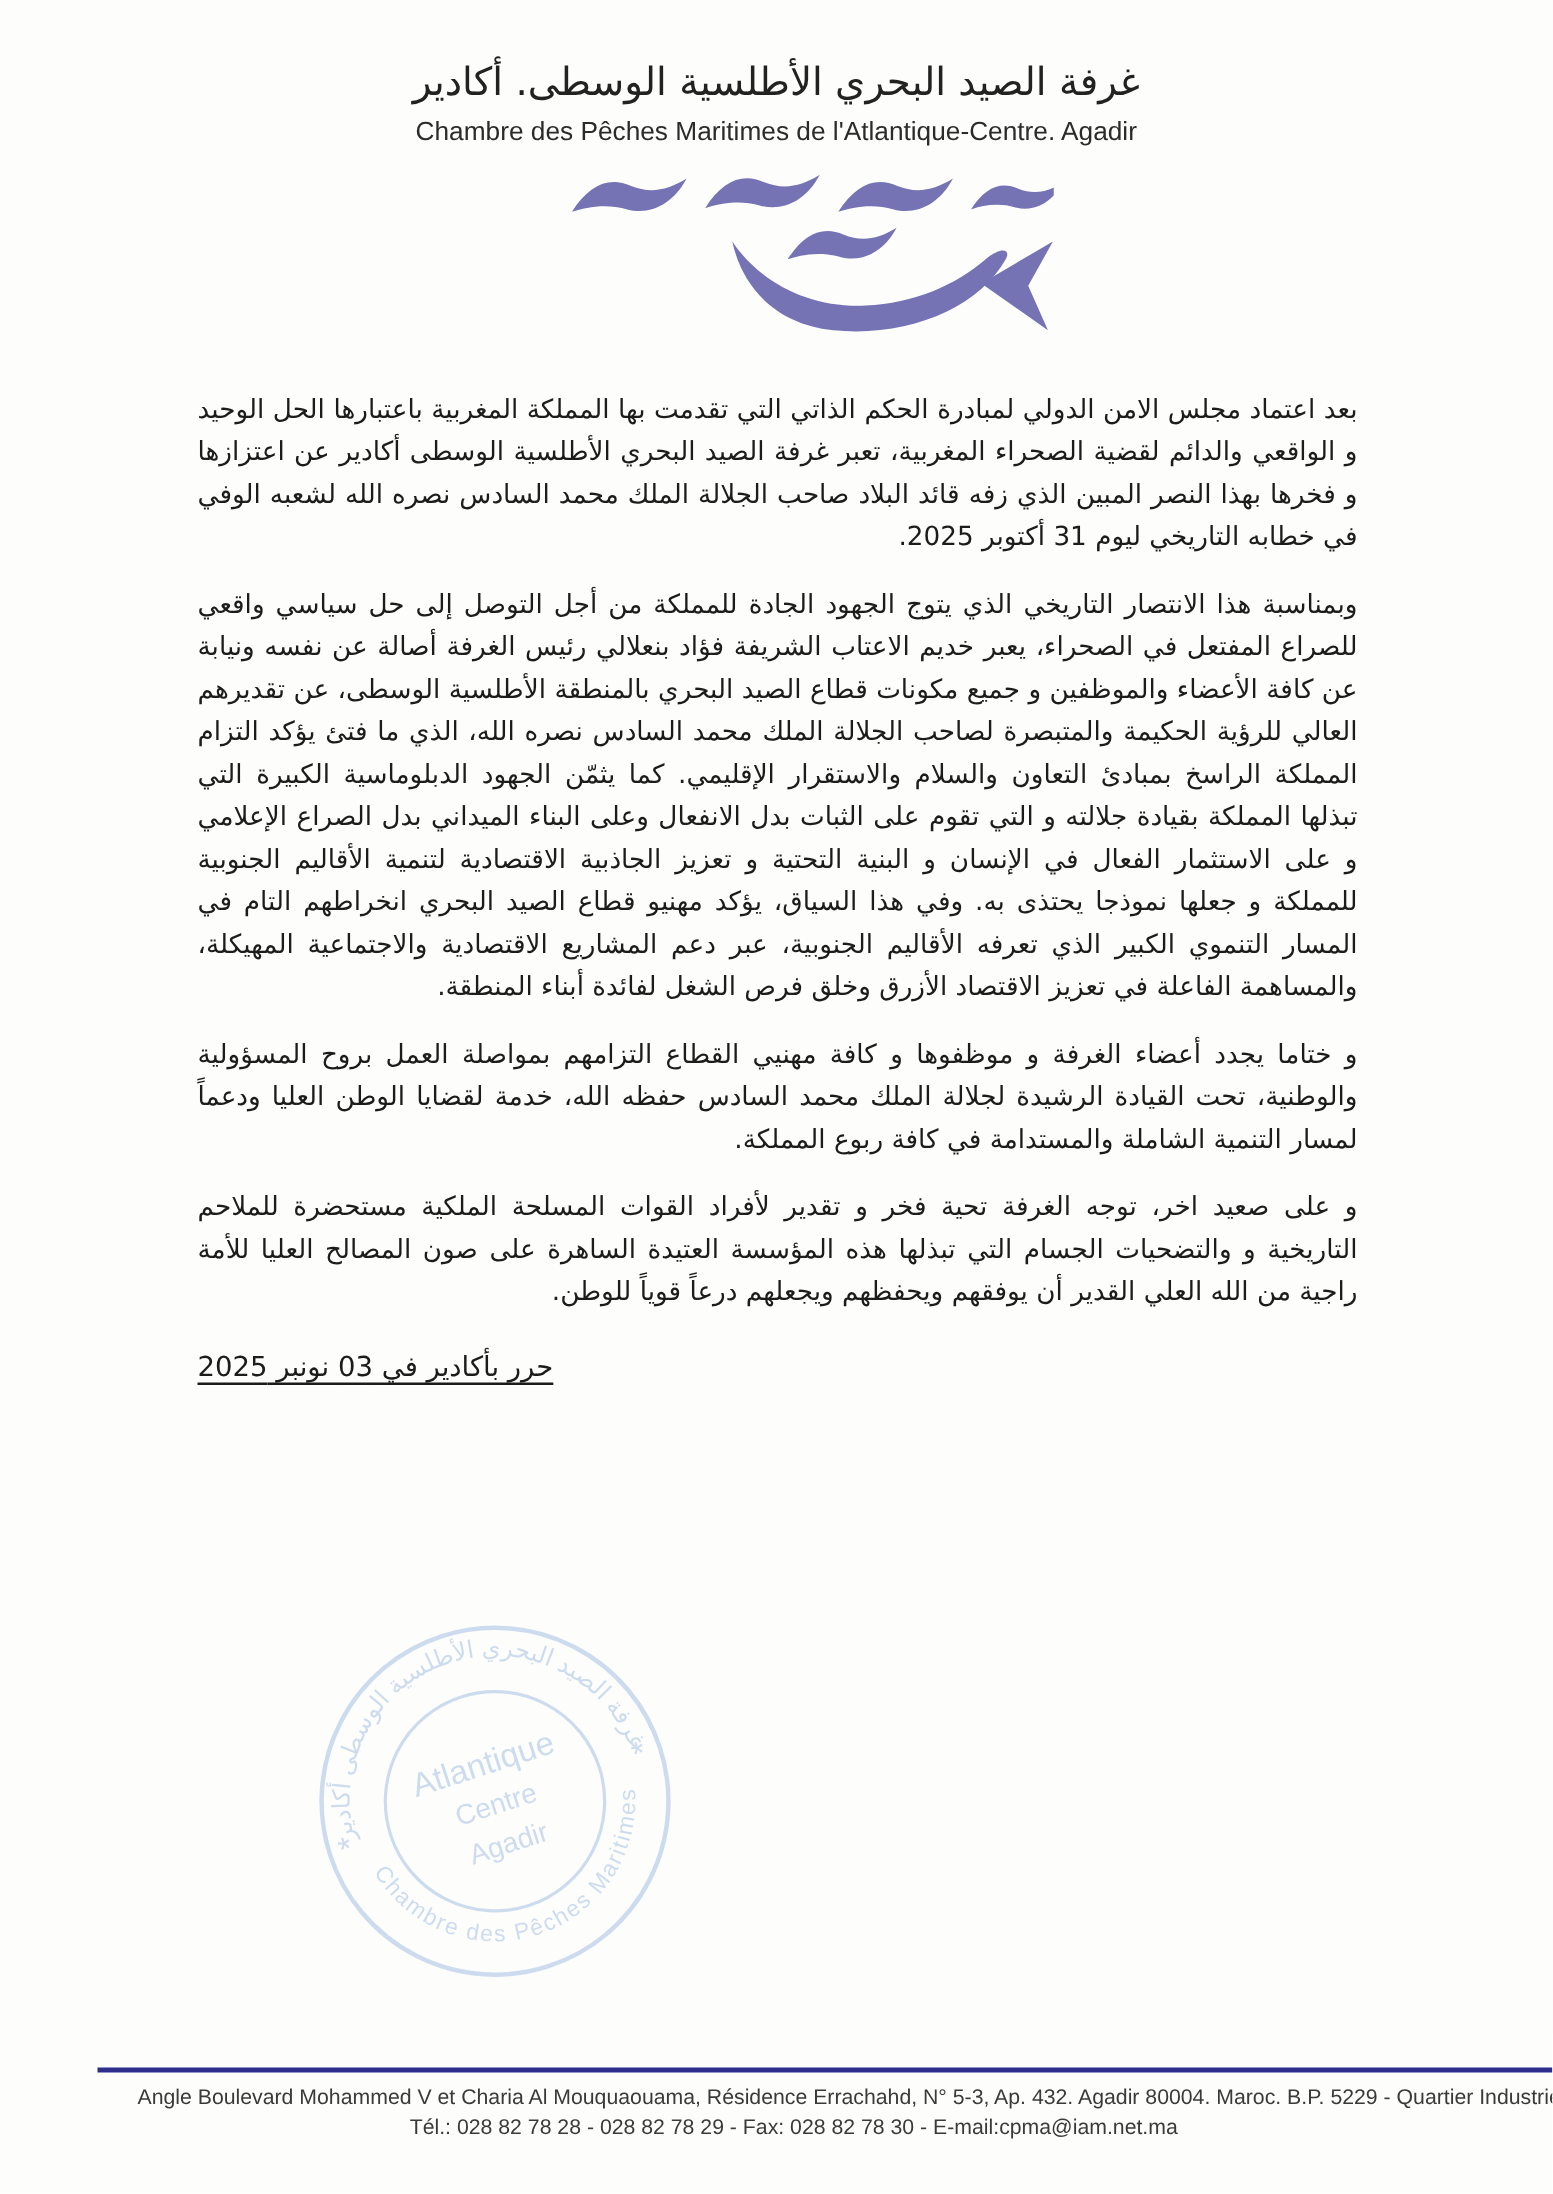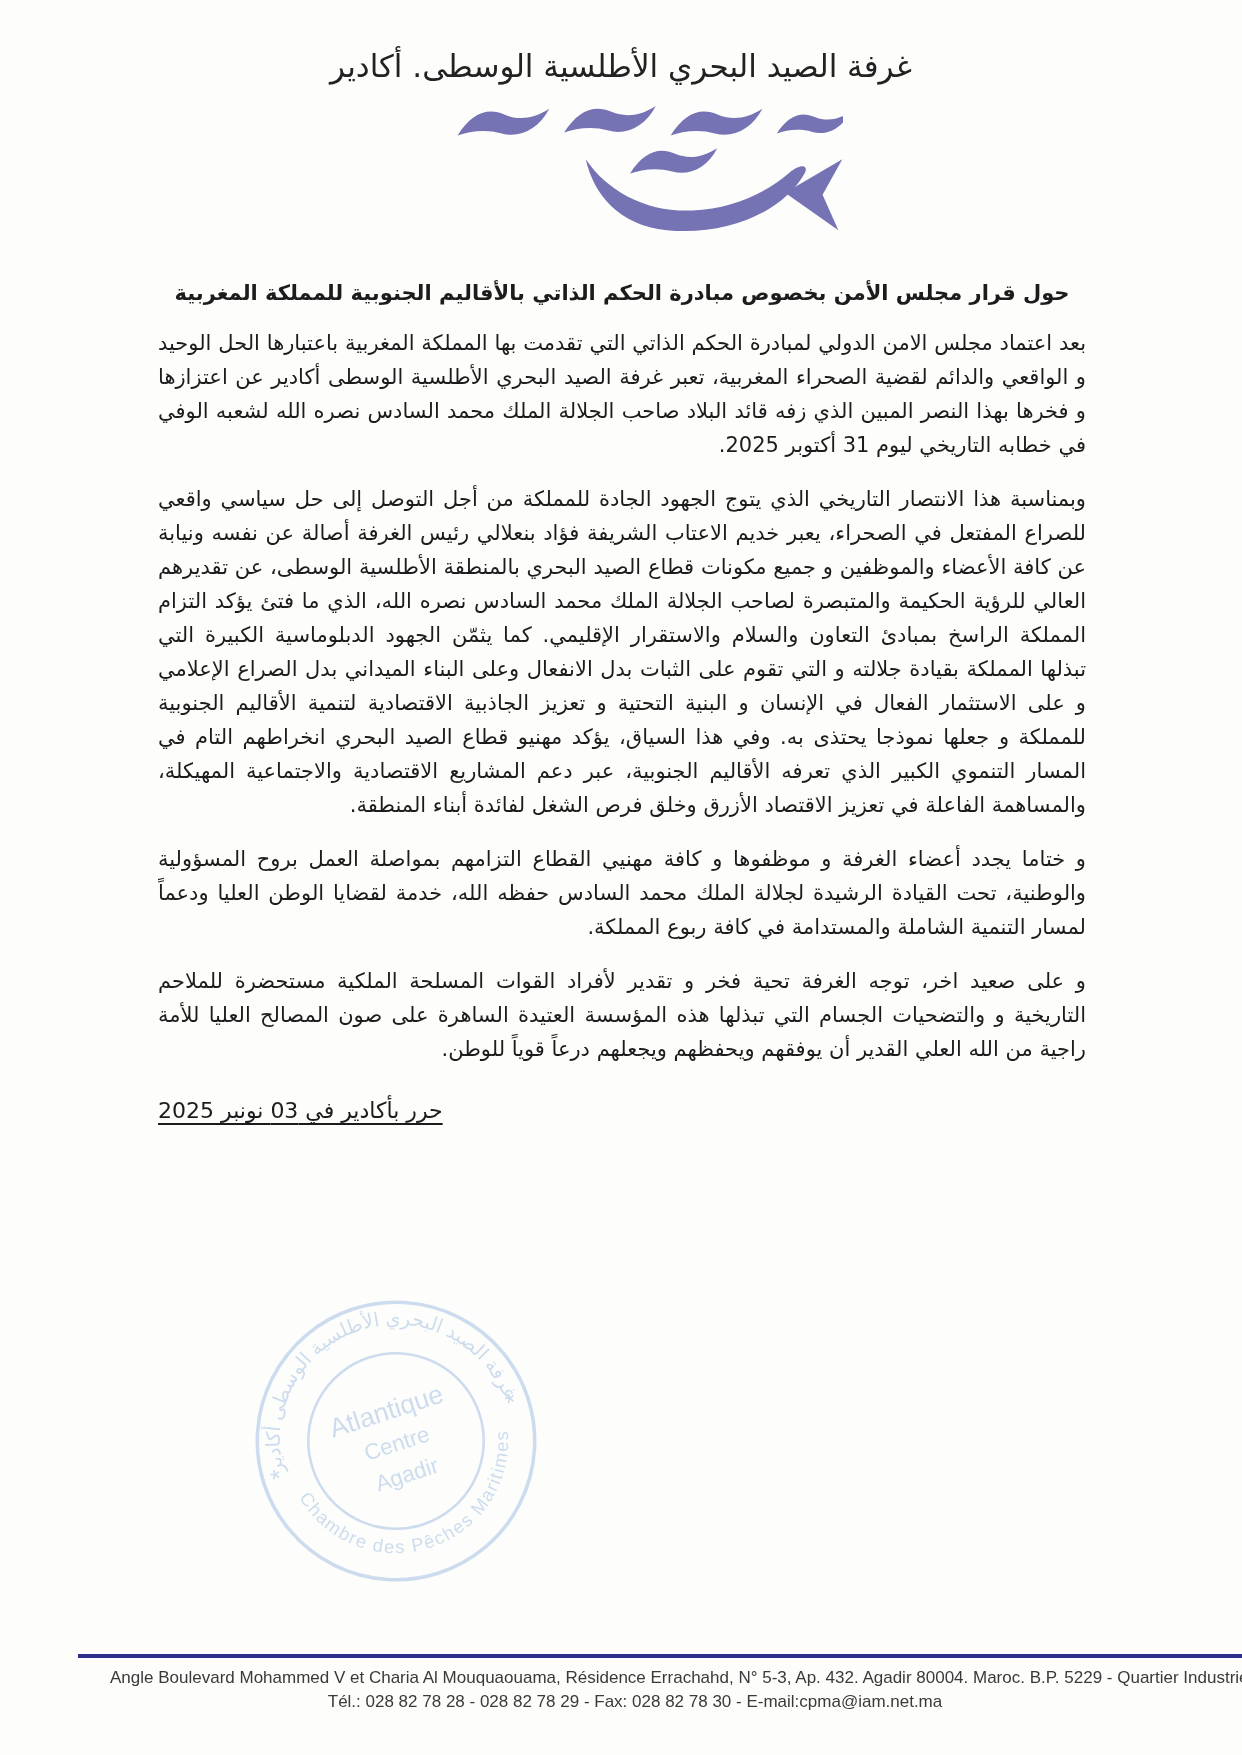--- a/index.html
+++ b/index.html
@@ -94,20 +94,21 @@
     color:#3a3a3a;
     padding-left:28px;
   }
 </style>
 </head>
 <body>
 
 <div class="page">
 
   <div class="org-ar">غرفة الصيد البحري الأطلسية الوسطى. أكادير</div>
+  <div class="org-fr">Chambre des Pêches Maritimes de l'Atlantique-Centre. Agadir</div>
 
   <div class="logo-wrap">
     <svg viewBox="0 0 400 150" width="400" height="148" aria-hidden="true">
       <g fill="#7673b5">
 
         <path transform="translate(10,8)" d="M2,30 C16,8 32,1 50,9 C65,15 79,13 95,3 C84,24 65,33 47,28 C30,23 14,26 2,30 Z"></path>
         <path transform="translate(118,5)" d="M2,30 C16,8 32,1 50,9 C65,15 79,13 95,3 C84,24 65,33 47,28 C30,23 14,26 2,30 Z"></path>
         <path transform="translate(226,8)" d="M2,30 C16,8 32,1 50,9 C65,15 79,13 95,3 C84,24 65,33 47,28 C30,23 14,26 2,30 Z"></path>
         <path transform="translate(334,12) scale(0.8)" d="M2,30 C16,8 32,1 50,9 C65,15 79,13 95,3 C84,24 65,33 47,28 C30,23 14,26 2,30 Z"></path>
 
@@ -115,21 +116,20 @@
 
         <path d="M142,62 C165,96 205,116 250,114 C290,112 322,98 348,76 C360,66 368,68 364,76 C342,116 284,140 224,134 C176,129 150,98 142,62 Z"></path>
 
         <path d="M402,62 L344,96 L398,134 L382,98 Z"></path>
       </g>
     </svg>
   </div>
 
 
   <div class="doc-body">
-    <div class="subject">حول قرار مجلس الأمن بخصوص مبادرة الحكم الذاتي بالأقاليم الجنوبية للمملكة المغربية</div>
     <p class="para">بعد اعتماد مجلس الامن الدولي لمبادرة الحكم الذاتي التي تقدمت بها المملكة المغربية باعتبارها الحل الوحيد و الواقعي والدائم لقضية الصحراء المغربية، تعبر غرفة الصيد البحري الأطلسية الوسطى أكادير عن اعتزازها و فخرها بهذا النصر المبين الذي زفه قائد البلاد صاحب الجلالة الملك محمد السادس نصره الله لشعبه الوفي في خطابه التاريخي ليوم 31 أكتوبر 2025.</p>
     <p class="para">وبمناسبة هذا الانتصار التاريخي الذي يتوج الجهود الجادة للمملكة من أجل التوصل إلى حل سياسي واقعي للصراع المفتعل في الصحراء، يعبر خديم الاعتاب الشريفة فؤاد بنعلالي رئيس الغرفة أصالة عن نفسه ونيابة عن كافة الأعضاء والموظفين و جميع مكونات قطاع الصيد البحري بالمنطقة الأطلسية الوسطى، عن تقديرهم العالي للرؤية الحكيمة والمتبصرة لصاحب الجلالة الملك محمد السادس نصره الله، الذي ما فتئ يؤكد التزام المملكة الراسخ بمبادئ التعاون والسلام والاستقرار الإقليمي. كما يثمّن الجهود الدبلوماسية الكبيرة التي تبذلها المملكة بقيادة جلالته و التي تقوم على الثبات بدل الانفعال وعلى البناء الميداني بدل الصراع الإعلامي و على الاستثمار الفعال في الإنسان و البنية التحتية و تعزيز الجاذبية الاقتصادية لتنمية الأقاليم الجنوبية للمملكة و جعلها نموذجا يحتذى به. وفي هذا السياق، يؤكد مهنيو قطاع الصيد البحري انخراطهم التام في المسار التنموي الكبير الذي تعرفه الأقاليم الجنوبية، عبر دعم المشاريع الاقتصادية والاجتماعية المهيكلة، والمساهمة الفاعلة في تعزيز الاقتصاد الأزرق وخلق فرص الشغل لفائدة أبناء المنطقة.</p>
     <p class="para">و ختاما يجدد أعضاء الغرفة و موظفوها و كافة مهنيي القطاع التزامهم بمواصلة العمل بروح المسؤولية والوطنية، تحت القيادة الرشيدة لجلالة الملك محمد السادس حفظه الله، خدمة لقضايا الوطن العليا ودعماً لمسار التنمية الشاملة والمستدامة في كافة ربوع المملكة.</p>
     <p class="para">و على صعيد اخر، توجه الغرفة تحية فخر و تقدير لأفراد القوات المسلحة الملكية مستحضرة للملاحم التاريخية و والتضحيات الجسام التي تبذلها هذه المؤسسة العتيدة الساهرة على صون المصالح العليا للأمة راجية من الله العلي القدير أن يوفقهم ويحفظهم ويجعلهم درعاً قوياً للوطن.</p>
     <div class="date-line">حرر بأكادير في 03 نونبر 2025</div>
   </div>
 
   <div class="stamp">
     <svg viewBox="0 0 300 300" width="348" height="306" aria-hidden="true">
       <g transform="rotate(-18 150 150)">

